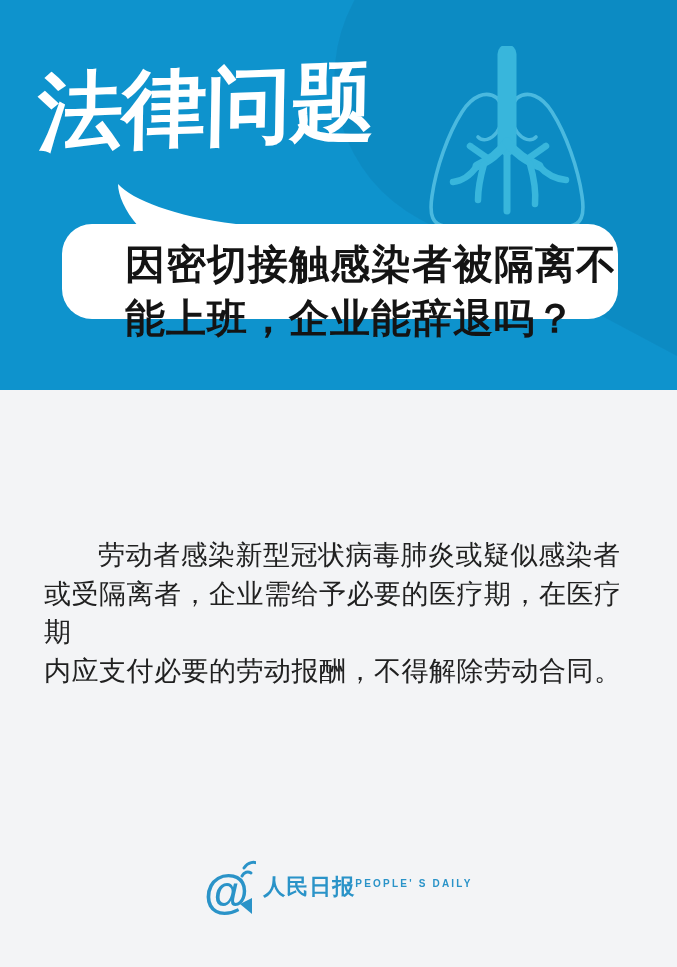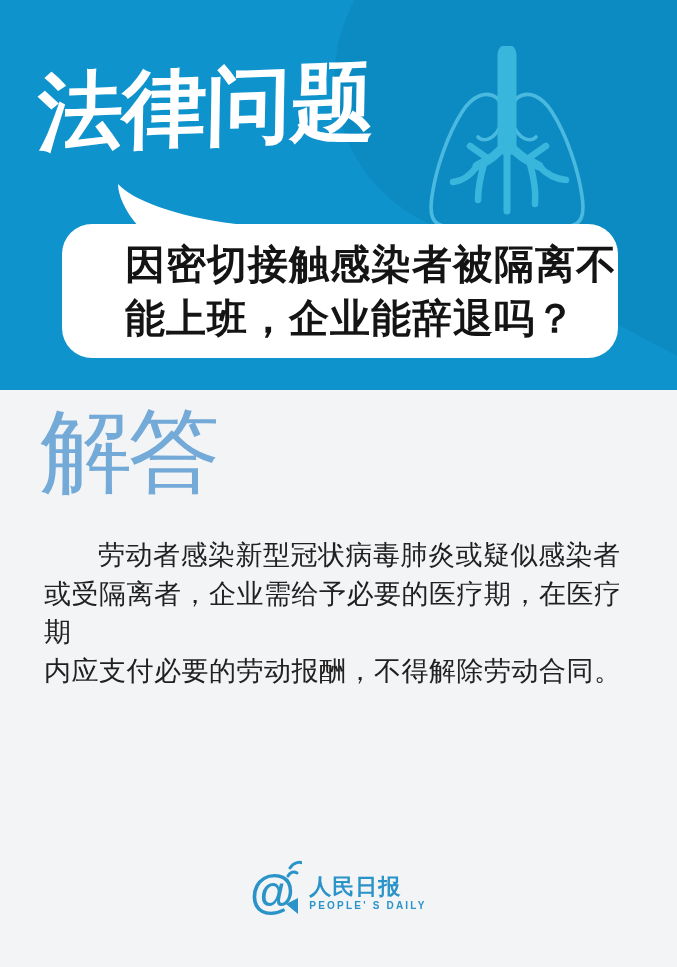--- a/index.html
+++ b/index.html
@@ -24,21 +24,21 @@
     position:absolute; left:38px; top:64px;
     font-size:85px; line-height:1; font-weight:bold; color:#ffffff;
     letter-spacing:-1px; transform:rotate(-2deg) skewX(-3deg);
     white-space:nowrap;
   }
   .lungs { position:absolute; left:420px; top:46px; }
 
   
   .bubble-tail { position:absolute; left:88px; top:180px; }
   .bubble {
-    position:absolute; left:62px; top:224px; width:556px; height:134px;
+    position:absolute; left:62px; top:224px; width:556px; height:95px;
     background:#ffffff; border-radius:30px;
   }
   .bubble-text {
     padding:14px 0 0 63px;
     font-family:"Liberation Serif", serif; font-weight:bold;
     font-size:40px; line-height:54px; color:#141414;
     white-space:pre-line; letter-spacing:1px;
   }
 
   
@@ -53,21 +53,21 @@
   }
   .answer-body p {
     margin:0; white-space:pre-line; text-indent:2em; letter-spacing:0.5px;
   }
 
   
   .logo {
     position:absolute; left:0; top:860px; width:677px;
     display:flex; justify-content:center; align-items:flex-start; gap:7px;
   }
-  .logo-text { display:flex; flex-direction:column; padding-top:16px; }
+  .logo-text { display:flex; padding-top:16px; }
   .logo-cn {
     font-size:22px; font-weight:bold; color:#2a93c8; letter-spacing:1px;
     line-height:22px;
   }
   .logo-en {
     font-size:10px; font-weight:bold; color:#2a93c8; letter-spacing:2.2px;
     line-height:12px; margin-top:2px; white-space:nowrap;text-align:center;
   }
 </style>
 </head>
@@ -106,21 +106,20 @@
 
   <svg class="bubble-tail" width="160" height="48" viewBox="0 0 160 48">
     <path d="M30,4 C45,20 85,36 148,44 L50,46 C37,31 30,15 30,4 Z" fill="#ffffff"></path>
   </svg>
 
   <div class="bubble">
     <div class="bubble-text">因密切接触感染者被隔离不
 能上班，企业能辞退吗？</div>
   </div>
 
-  <div class="answer-heading">解答</div>
 
   <div class="answer-body">
     <p>劳动者感染新型冠状病毒肺炎或疑似感染者
 或受隔离者，企业需给予必要的医疗期，在医疗期
 内应支付必要的劳动报酬，不得解除劳动合同。</p>
   </div>
 
   <div class="logo">
     <svg width="52" height="58" viewBox="0 0 52 58">
       <text x="0" y="48" font-family="Liberation Sans, sans-serif" font-size="46" font-weight="bold" fill="#2a93c8">@</text>

